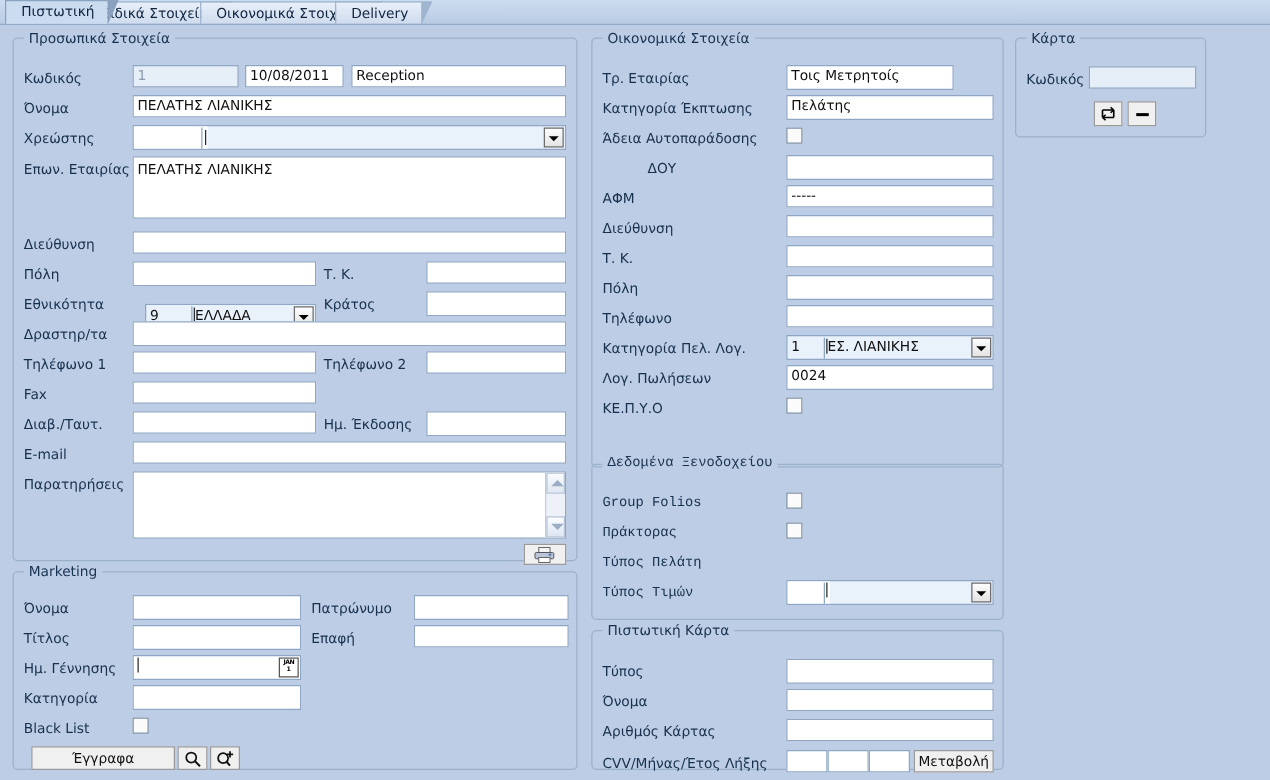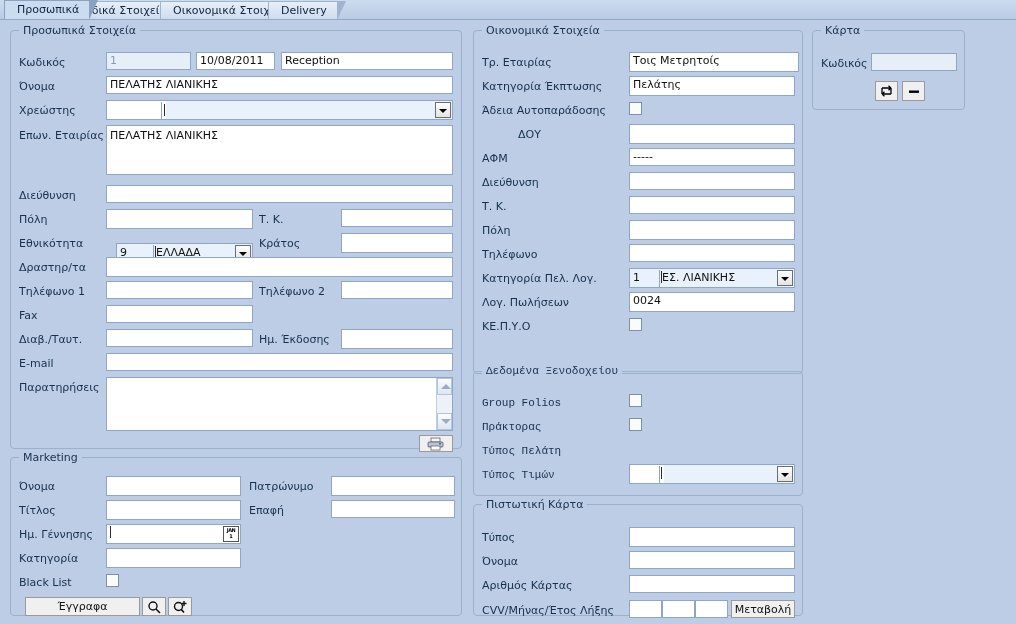--- a/index.html
+++ b/index.html
@@ -221,21 +221,21 @@
     border-right: 5px solid transparent;
   }
   .memo-sb .arw.up:after { top: 5px; border-bottom: 5px solid #9aadc4; }
   .memo-sb .arw.dn:after { top: 5px; border-top: 5px solid #9aadc4; }
 </style>
 </head>
 <body>
 
 <div class="tabstrip">
   <div class="tab active" style="left:4px;">
-    <span>Προσωπικά</span>
+    <span>Πιστωτική</span>
   </div>
   <div class="tab" style="left:68px;">
     <span>Ειδικά Στοιχεία</span>
   </div>
   <div class="tab" style="left:160px;">
     <span>Οικονομικά Στοιχεία</span>
   </div>
   <div class="tab" style="left:268px;">
     <span>Delivery</span>
   </div>
@@ -363,21 +363,21 @@
         <line x1="11" y1="1" x2="11" y2="6" stroke="#111" stroke-width="1.4"></line>
         <line x1="8.5" y1="3.5" x2="13.5" y2="3.5" stroke="#111" stroke-width="1.4"></line>
       </svg>
     </div>
   </div>
 
   <div class="group" style="left:473px; top:10px; width:330px; height:344px;">
     <span class="legend">Οικονομικά Στοιχεία</span>
 
     <span class="lbl" style="left:8px; top:25px;">Τρ. Εταιρίας</span>
-    <div class="fld" style="left:155px; top:21px; width:170px; height:20px;">Τοις Μετρητοίς</div>
+    <div class="fld" style="left:155px; top:21px; width:134px; height:20px;">Τοις Μετρητοίς</div>
 
     <span class="lbl" style="left:8px; top:49px;">Κατηγορία Έκπτωσης</span>
     <div class="fld" style="left:155px; top:45px; width:166px; height:20px;">Πελάτης</div>
 
     <span class="lbl" style="left:8px; top:73px;">Άδεια Αυτοπαράδοσης</span>
     <div class="chk" style="left:155px; top:71px;"></div>
 
     <span class="lbl" style="left:8px; top:97px;margin-left:36px;">ΔΟΥ</span>
     <div class="fld" style="left:155px; top:93px; width:166px; height:20px;"></div>
 

